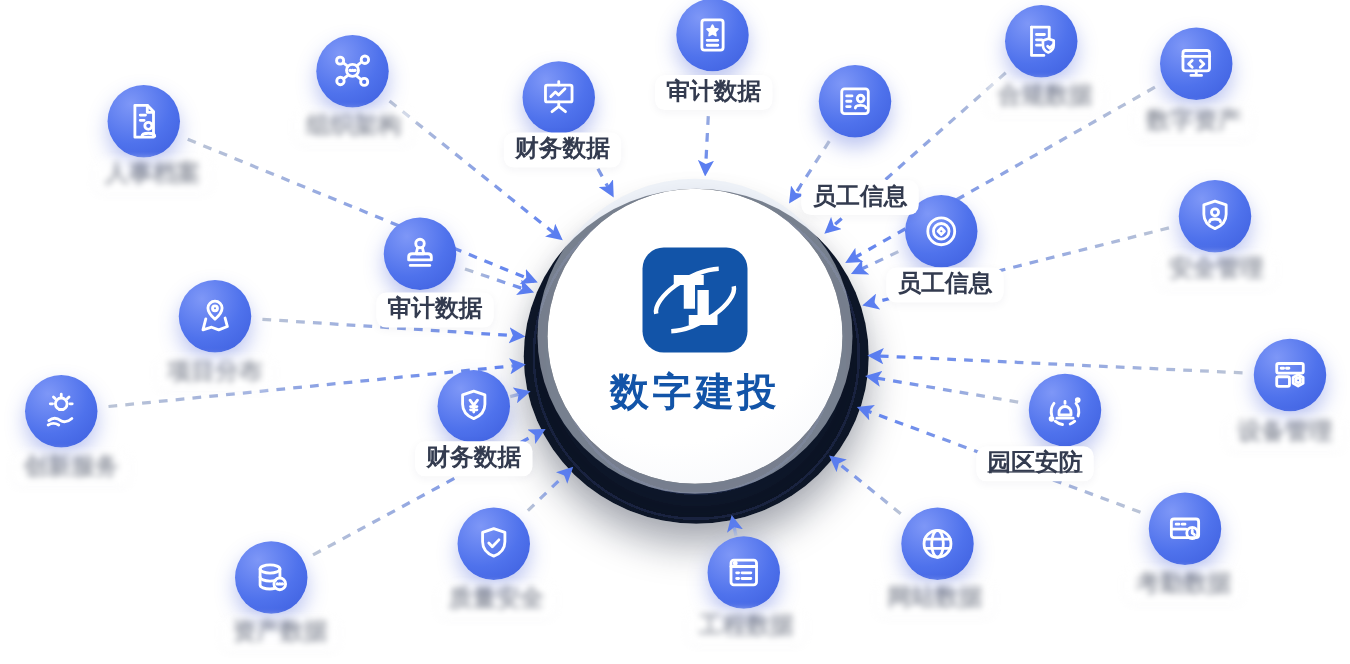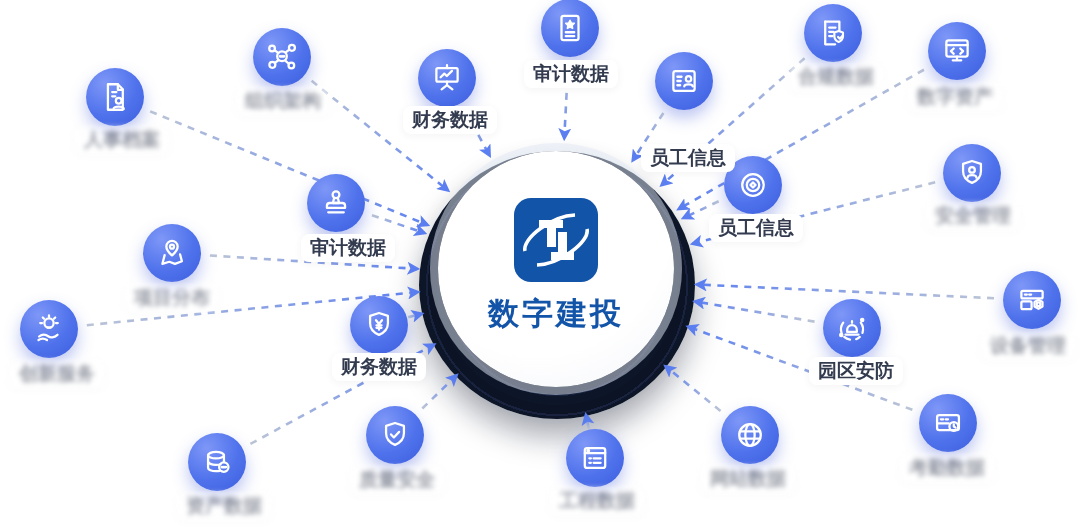--- a/index.html
+++ b/index.html
@@ -335,21 +335,21 @@
           <g stroke="#fff" stroke-width="1.6" fill="none" stroke-linecap="round" stroke-linejoin="round">
             <path d="M8.6 13.4a3.4 3.4 0 016.8 0v1.4H8.6z"></path>
             <path d="M7.4 16.6h9.2M12 8.3V7.2"></path>
             <path d="M18.2 8.2a8 8 0 011.2 7.2M5.8 8.2a8 8 0 00-1.2 7.2"></path>
             <path d="M6.5 18.3a8 8 0 004.1 1.9M17.5 18.3a8 8 0 01-2.6 1.6"></path>
             <circle cx="19.2" cy="6.4" r=".8" fill="#fff"></circle>
             <circle cx="4.4" cy="17" r=".8" fill="#fff"></circle>
           </g>
         </svg>
       </div>
-      <div class="node-label" style="left: 856px; top: 371px;">园区安防</div>
+      <div class="node-label" style="left: 828px; top: 371px; text-decoration: underline;">园区安防</div>
       <div class="node-circle" style="left: 395px; top: 435px;">
         <svg viewBox="0 0 24 24">
           <g stroke="#fff" stroke-width="1.6" fill="none" stroke-linecap="round" stroke-linejoin="round">
             <path d="M12 3.5l6.3 2.1v5.2c0 4.1-2.7 6.7-6.3 8.2-3.6-1.5-6.3-4.1-6.3-8.2V5.6z"></path>
             <path d="M9.2 11.6l2 2.1 3.7-3.9"></path>
           </g>
         </svg>
       </div>
       <div class="node-label faded" style="left: 397px; top: 480px;">质量安全</div>
       <div class="node-circle" style="left: 595px; top: 458px;">

